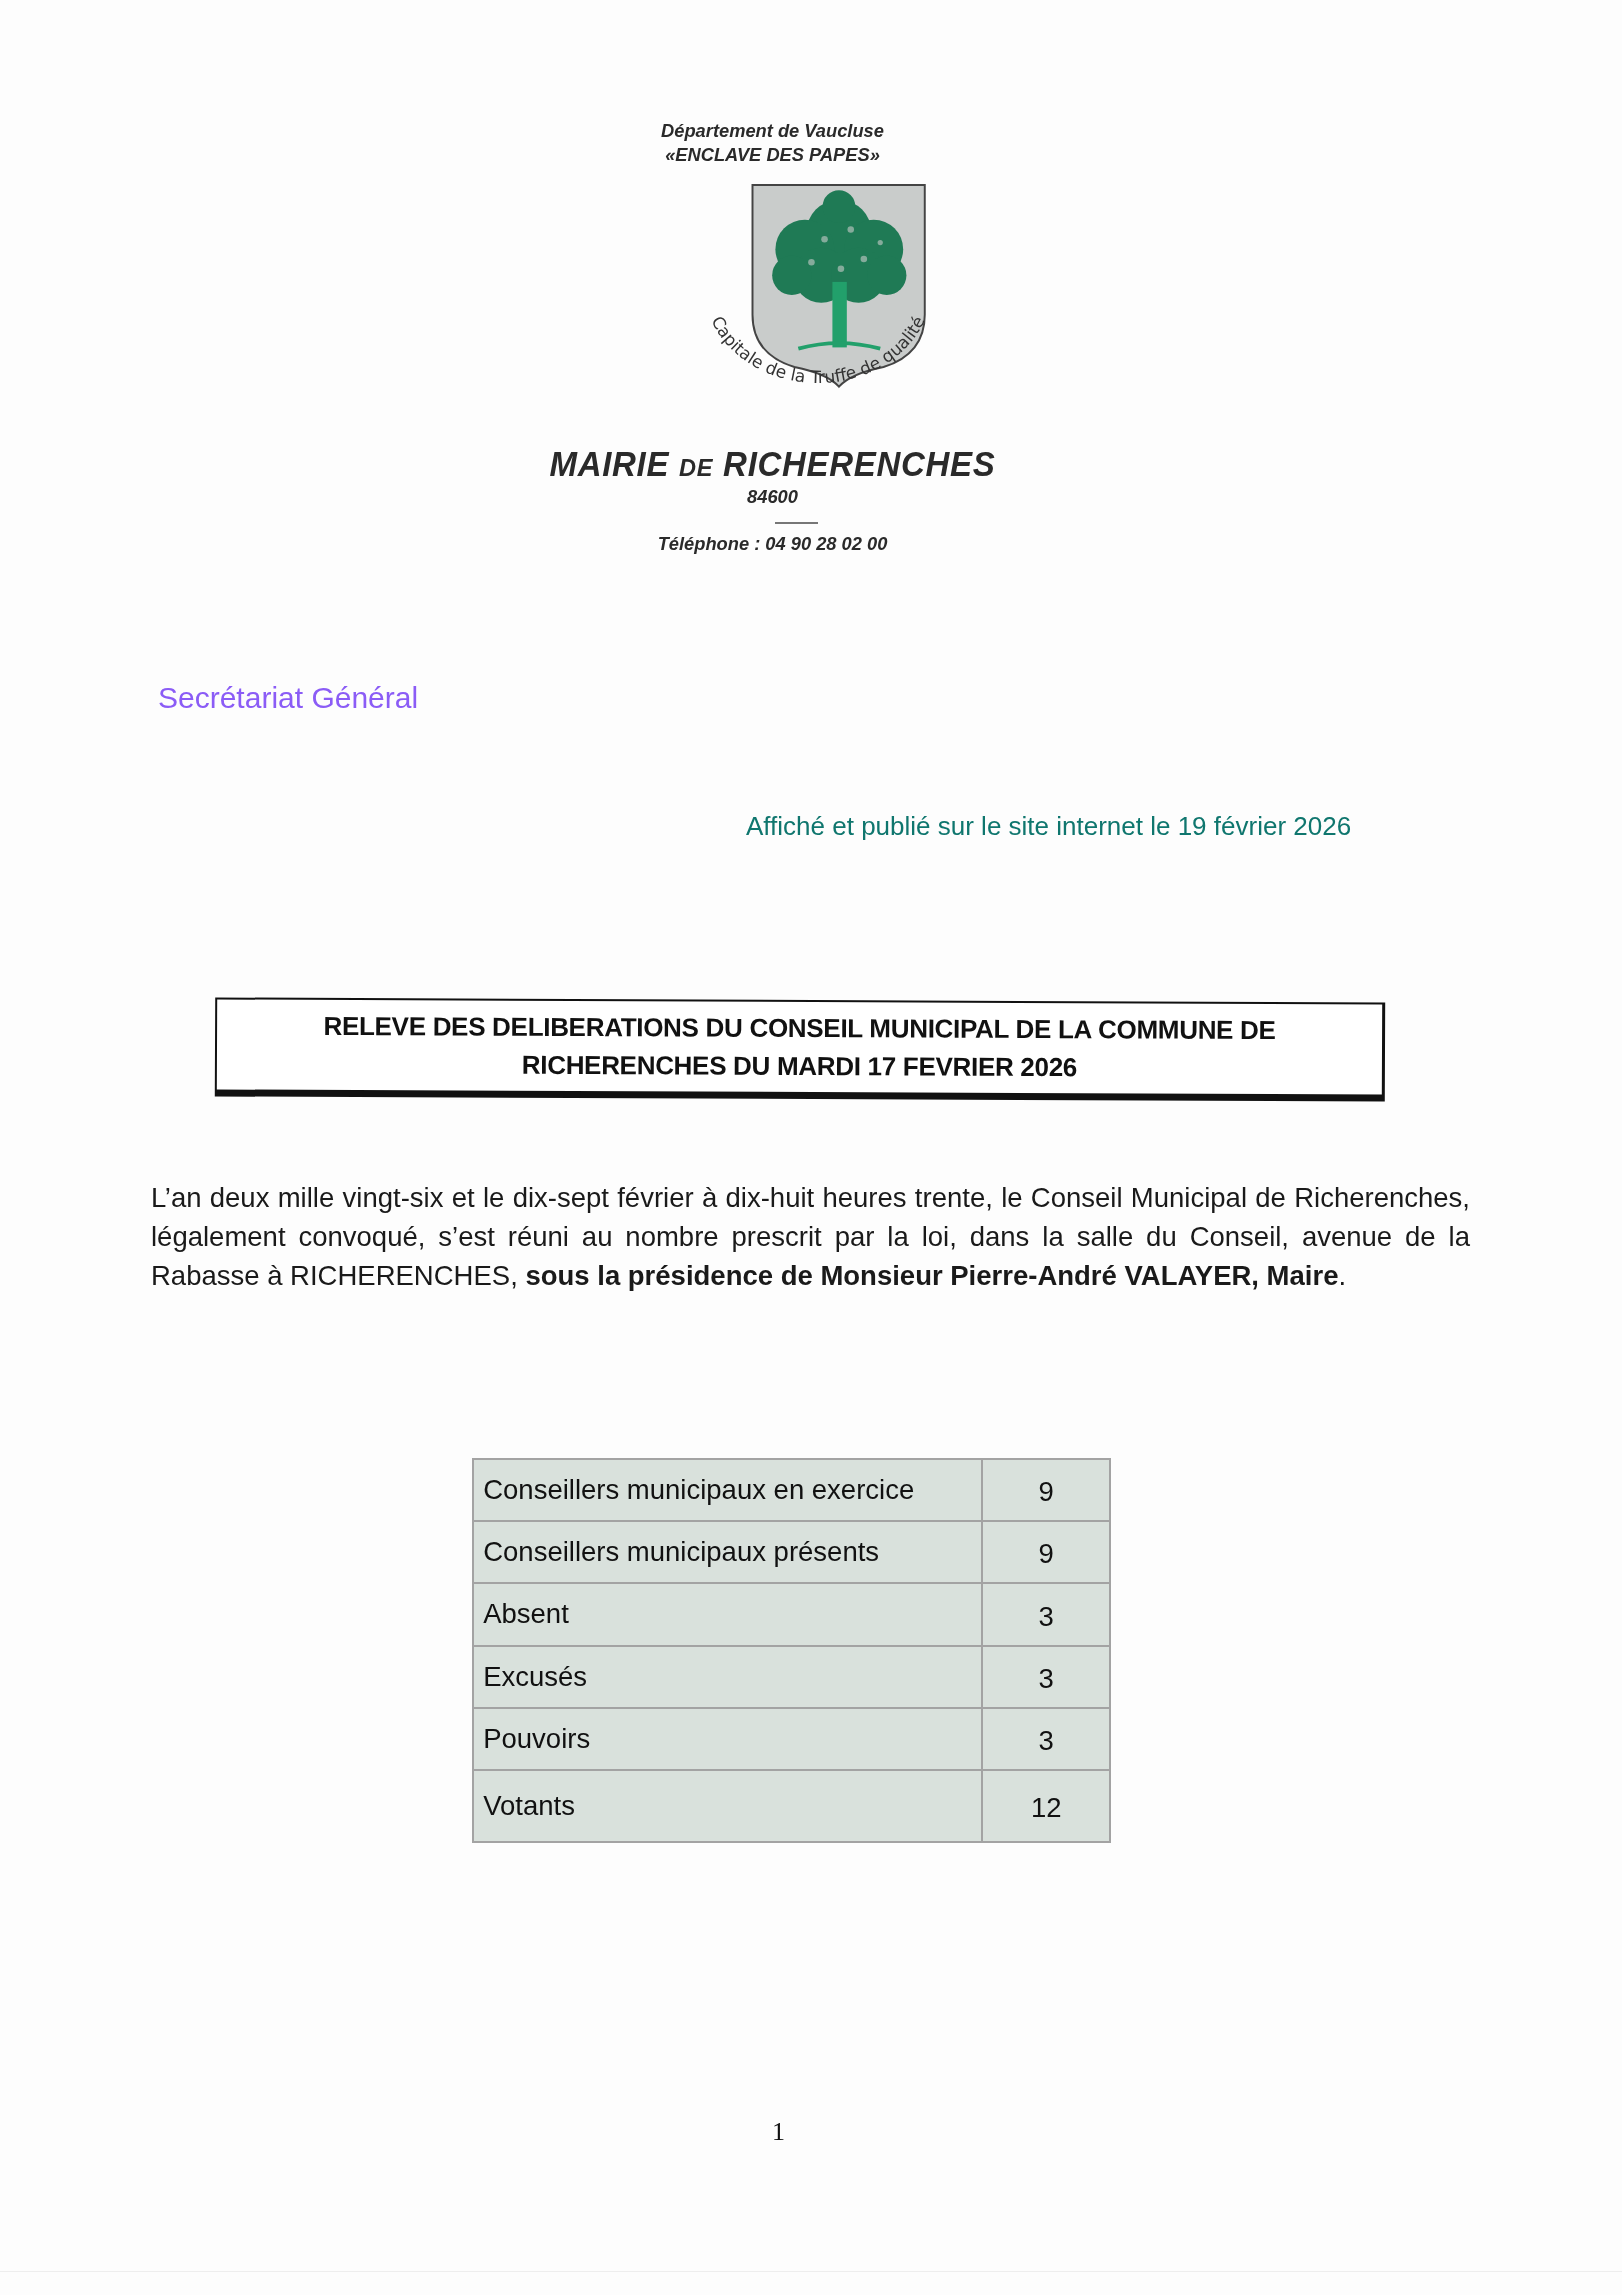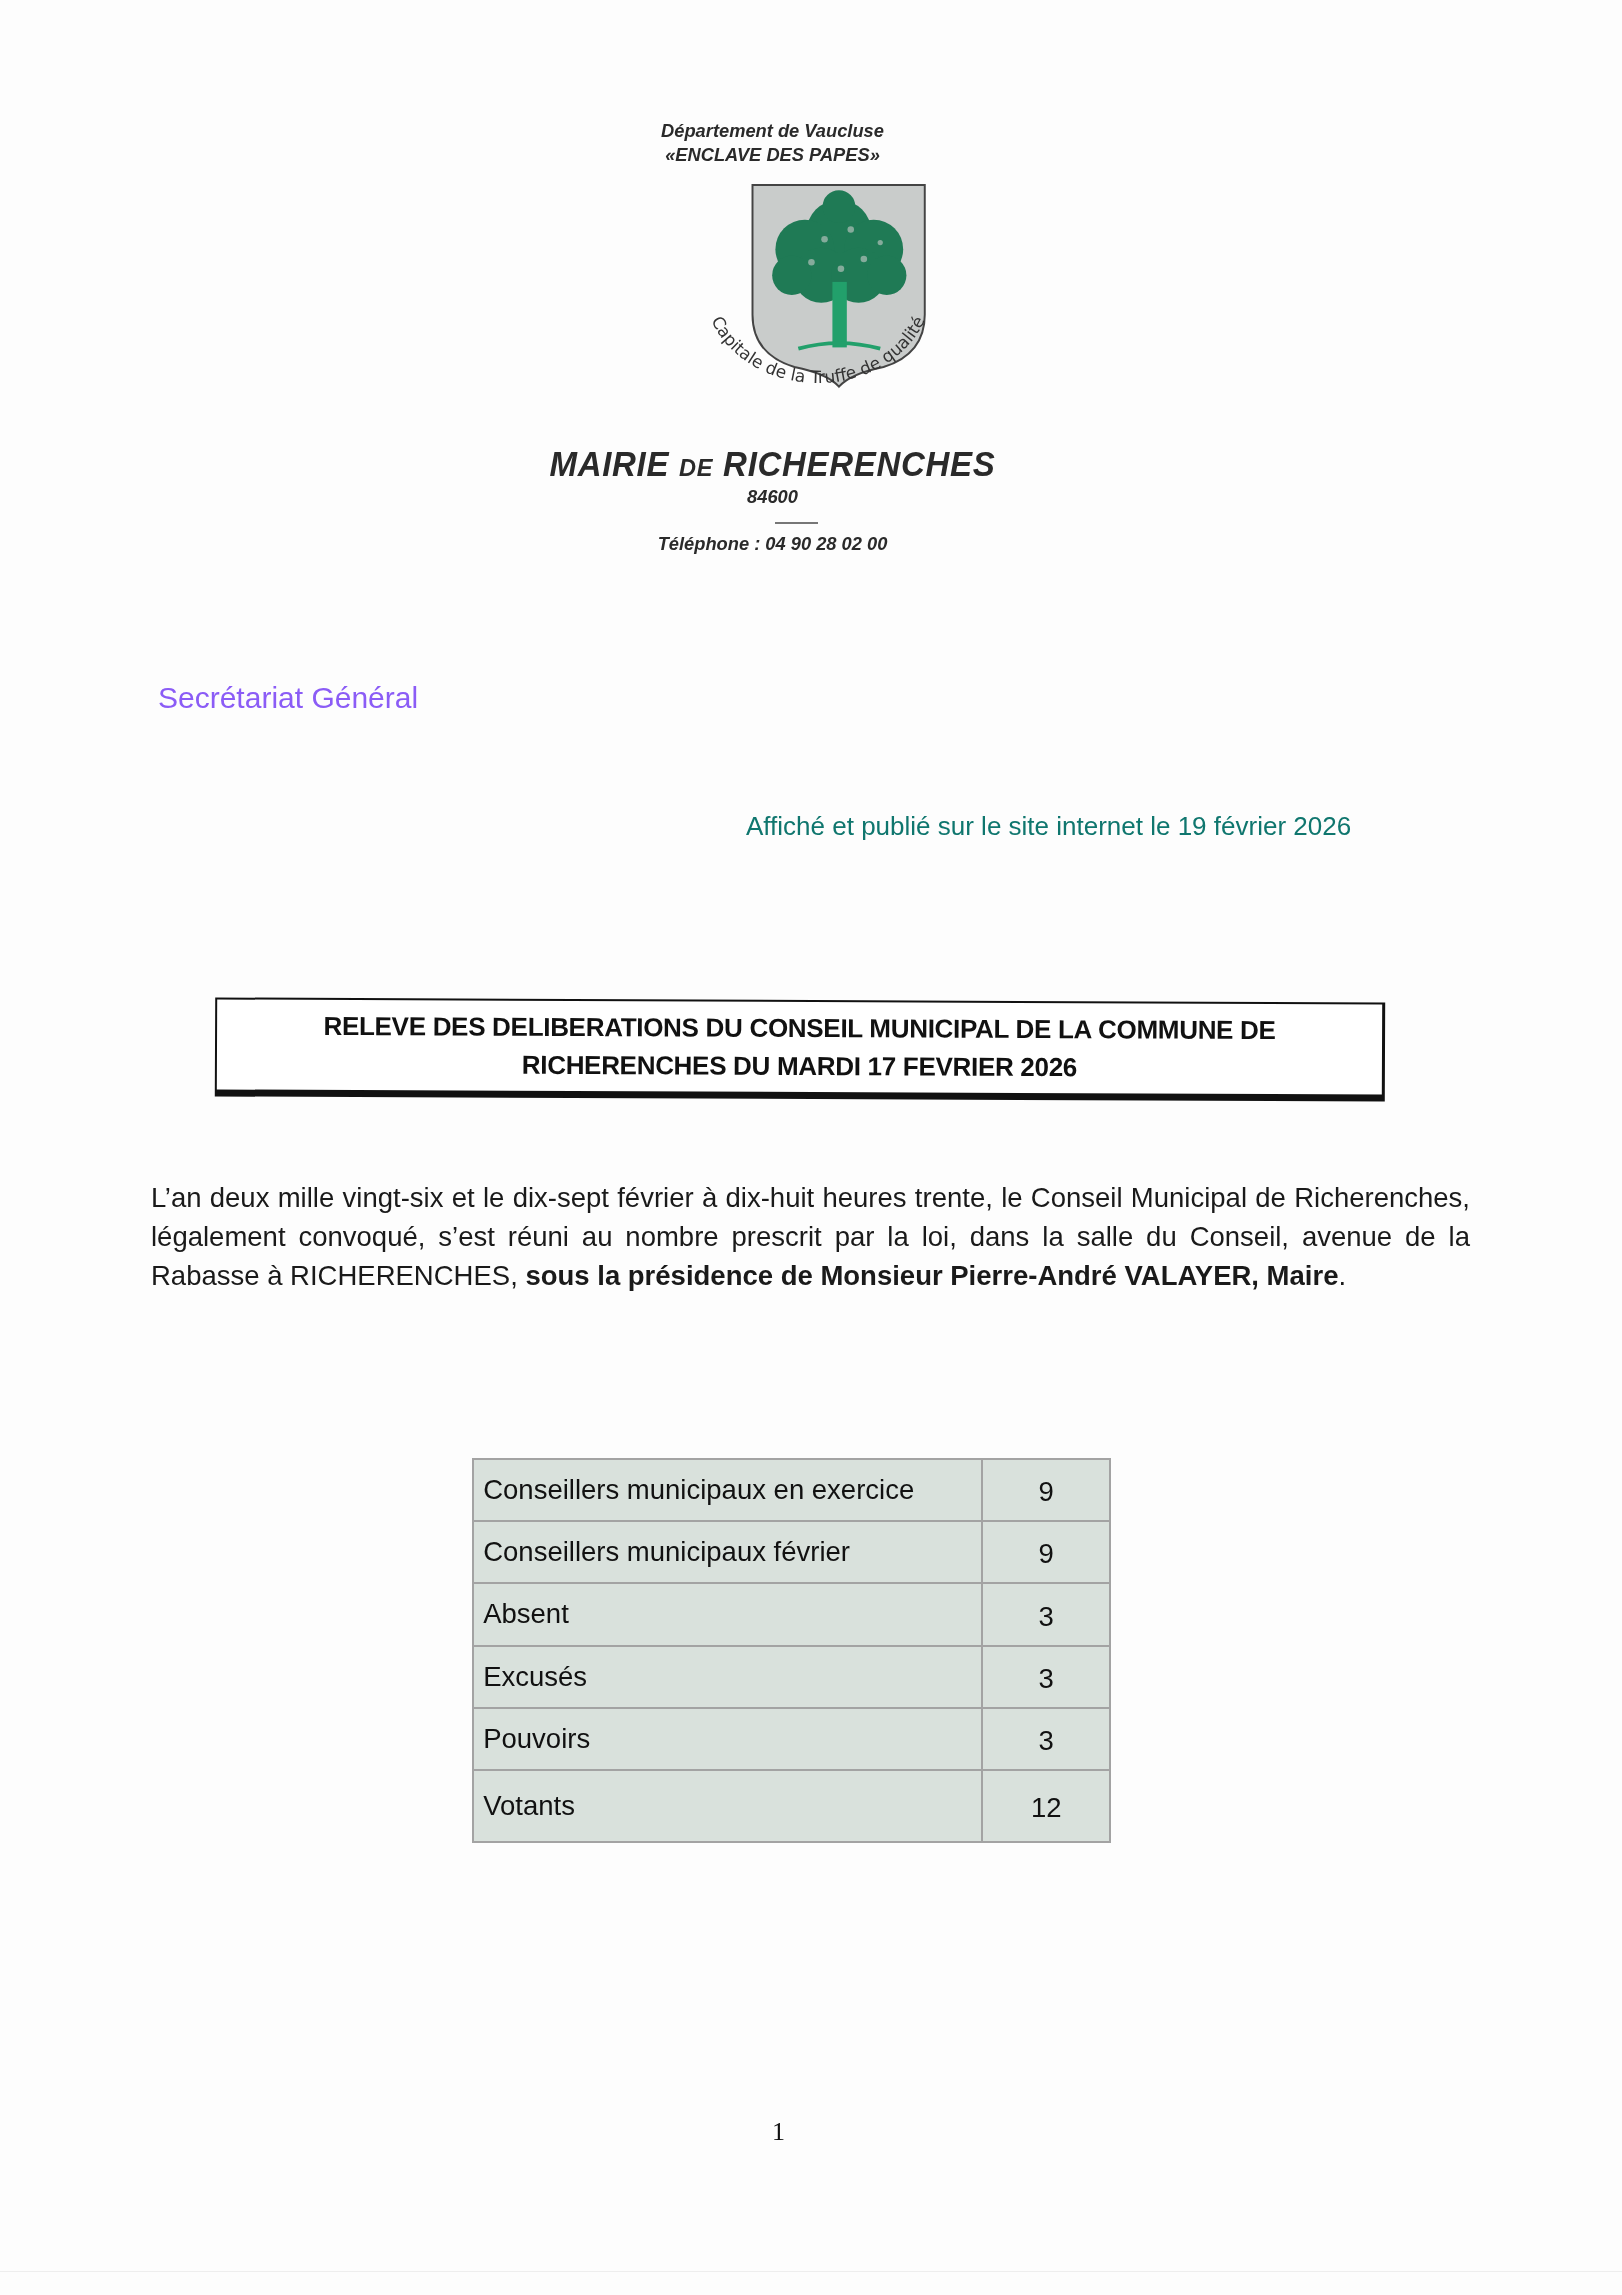--- a/index.html
+++ b/index.html
@@ -167,21 +167,21 @@
   <span>L’an deux mille vingt-six et le dix-sept février à dix-huit heures trente, le Conseil Municipal de Richerenches, légalement convoqué, s’est réuni au nombre prescrit par la loi, dans la salle du Conseil, avenue de la Rabasse à RICHERENCHES, </span><b>sous la présidence de Monsieur Pierre-André VALAYER, Maire</b><span>.</span>
 </div>
 
 <table class="abs stats">
   <tbody>
       <tr>
     <td class="lbl">Conseillers municipaux en exercice</td>
     <td class="val">9</td>
   </tr>
   <tr>
-    <td class="lbl">Conseillers municipaux février</td>
+    <td class="lbl">Conseillers municipaux présents</td>
     <td class="val">9</td>
   </tr>
   <tr>
     <td class="lbl">Absent</td>
     <td class="val">3</td>
   </tr>
   <tr>
     <td class="lbl">Excusés</td>
     <td class="val">3</td>
   </tr>

